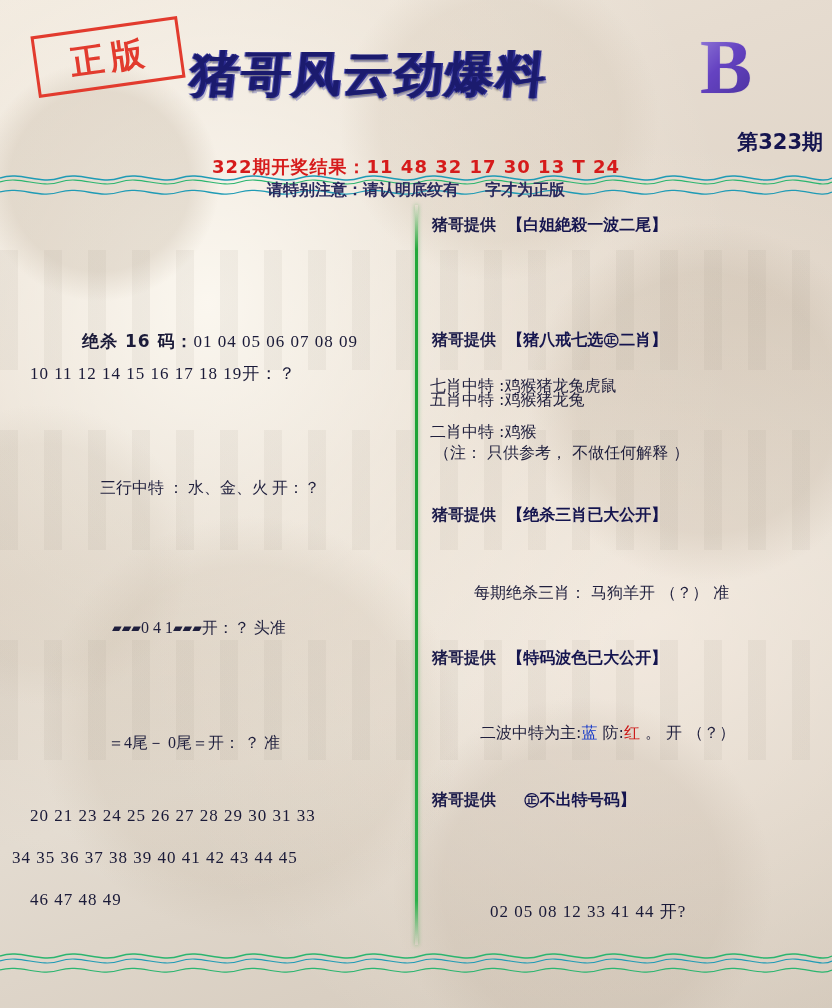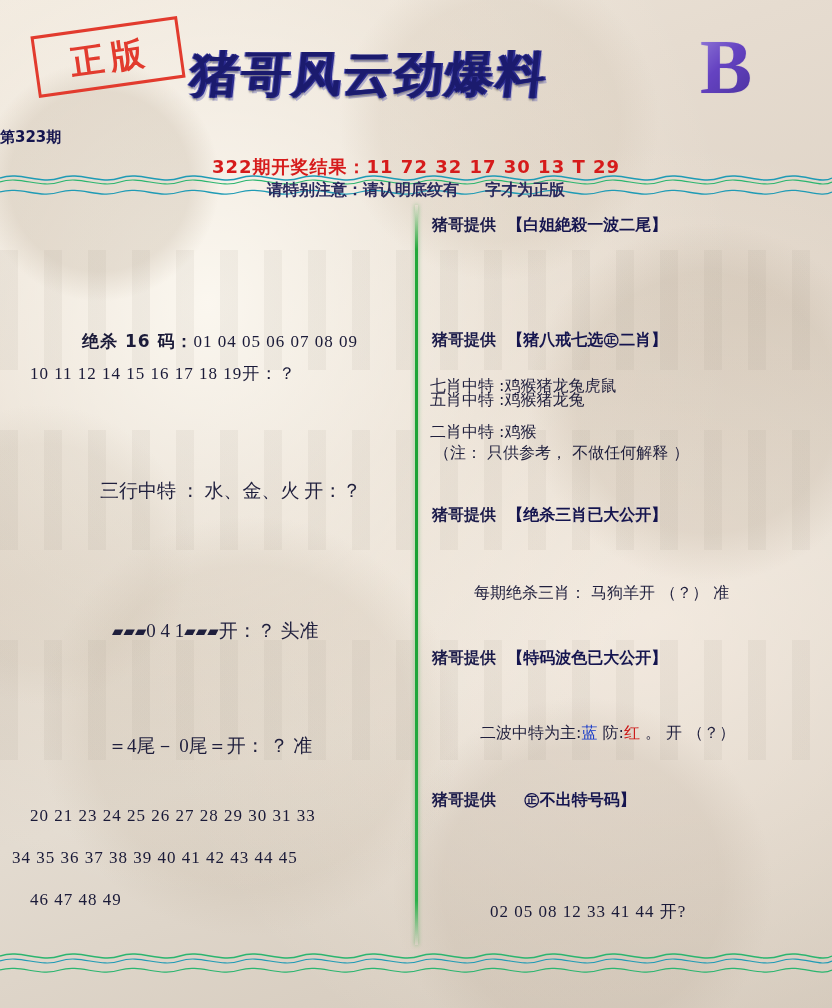--- a/index.html
+++ b/index.html
@@ -119,22 +119,22 @@
     background: linear-gradient(135deg, #b9a7ef 0%, #6a46c8 45%, #3f2a8e 100%);
     -webkit-background-clip: text;
     background-clip: text;
     color: transparent;
     text-shadow: 0 0 1px rgba(90,60,180,0.3);
   }
   .issue {
     position: absolute;
     left: 0; right: 9px;
     top: 128px;
-    text-align: left;
-    font-size: 15px;
+    text-align: right;
+    font-size: 21px;
     font-weight: bold;
     color: #15154f;
     font-family: "DejaVu Sans", sans-serif;
   }
   .result-line {
     position: absolute;
     left: 0; right: 0;
     top: 155px;
     text-align: center;
     font-size: 18px;
@@ -156,21 +156,21 @@
   .notice .gap { display: inline-block; width: 26px; }
 
   
   .txt {
     position: absolute;
     font-family: "DejaVu Sans", sans-serif;
     color: #1f1f3d;
     white-space: nowrap;
   }
   .t16 { font-size: 16px; }
-  .t17 { font-size: 19px; }
+  .t17 { font-size: 16px; }
   .bold { font-weight: bold; text-align: center; }
   .ser { font-family: "Liberation Serif", serif; }
 
   .left-nums {
     position: absolute;
     font-size: 17px;
     color: #1a1a38;
     font-family: "Liberation Serif", serif;
     letter-spacing: 1px;
     white-space: nowrap;
@@ -220,21 +220,21 @@
     <path d="M0,6 C20,0 40,13 60,6 C80,0 100,13 120,6 C140,0 160,13 180,6 C200,0 220,13 240,6 C260,0 280,13 300,6 C320,0 340,13 360,6 C380,0 400,13 420,6 C440,0 460,13 480,6 C500,0 520,13 540,6 C560,0 580,13 600,6 C620,0 640,13 660,6 C680,0 700,13 720,6 C740,0 760,13 780,6 C800,0 820,13 832,6" fill="none" stroke="#2bb56f" stroke-width="1.2"></path>
   </svg>
 
   <div class="divider"></div>
 
   <div class="stamp"></div>
   <div class="stamp-text">正版</div>
   <div class="title">猪哥风云劲爆料</div>
   <div class="letter-b">B</div>
   <div class="issue">第323期</div>
-  <div class="result-line">322期开奖结果：11 72 32 17 30 13 T 29</div>
+  <div class="result-line">322期开奖结果：11 48 32 17 30 13 T 24</div>
   <div class="notice">
     <span>请特别注意：请认明底纹有</span><span class="gap"></span><span>字才为正版</span>
   </div>
 
   <div class="left-nums" style="left:82px; top:330px;">
     <span class="bold" style="font-family:'DejaVu Sans',sans-serif;">绝杀 16 码：</span><span>01  04  05  06  07  08  09</span>
   </div>
   <div class="left-nums" style="left:30px; top:362px;">10  11  12  14  15  16  17  18  19开：？</div>
 
   <div class="txt t17 ser" style="left:100px; top:478px;">三行中特 ：  水、金、火  开：？</div>

